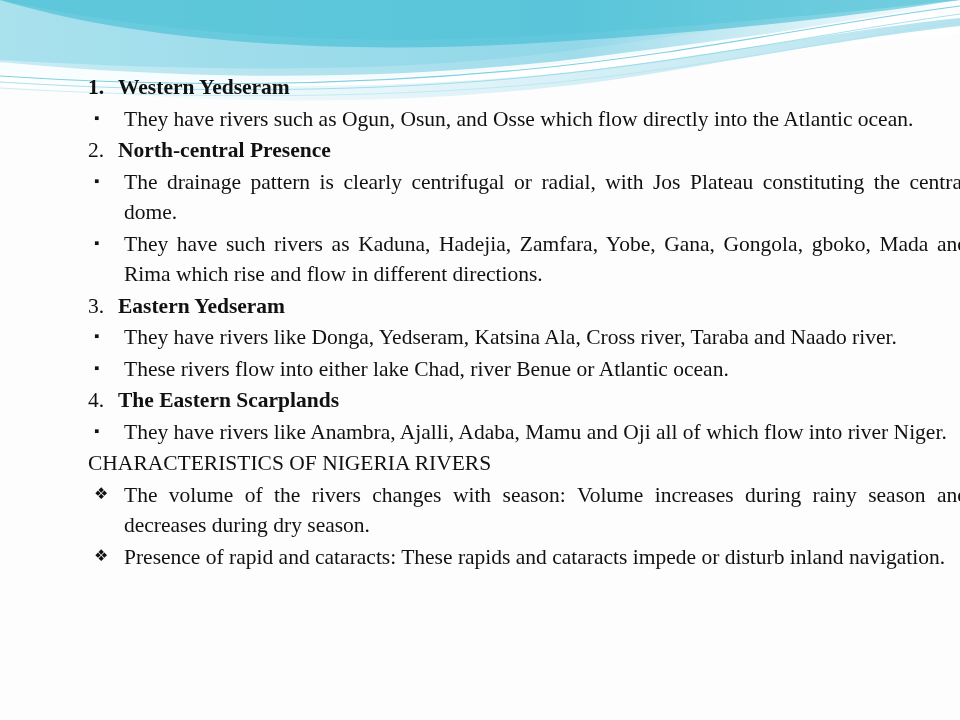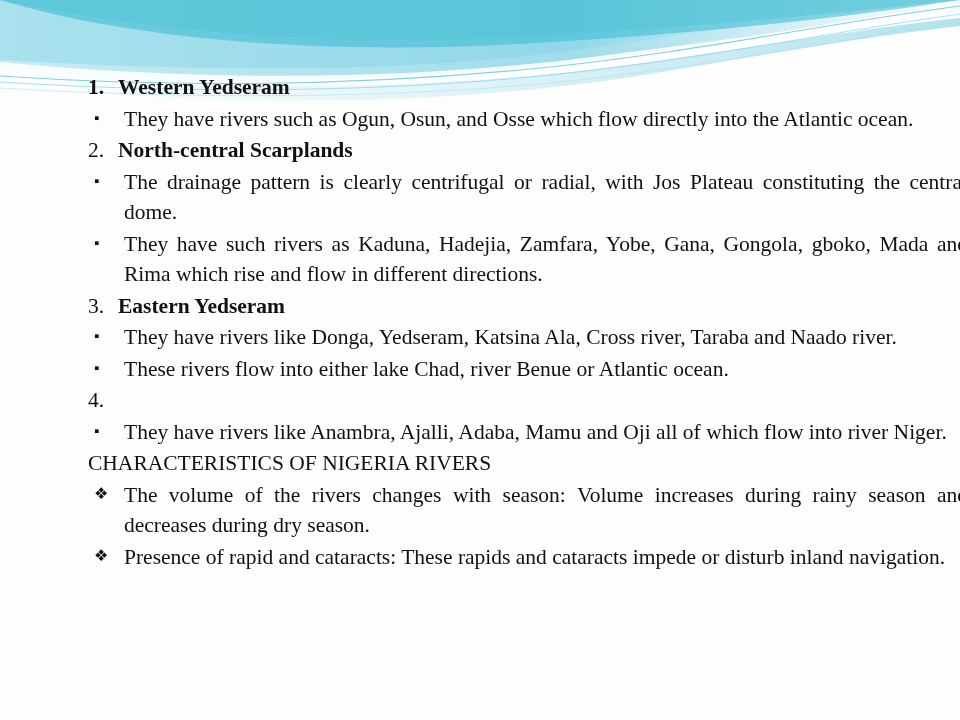--- a/index.html
+++ b/index.html
@@ -126,21 +126,21 @@
       <span class="htext">Western Yedseram</span>
     </div>
 
     <div class="line bullet-item">
       <span class="bsym">▪</span>
       <span class="btext">They have rivers such as Ogun, Osun,  and Osse  which flow directly into the Atlantic ocean.</span>
     </div>
 
     <div class="line num-item">
       <span class="num plain">2.</span>
-      <span class="htext">North-central Scarplands</span>
+      <span class="htext">North-central Presence</span>
     </div>
 
     <div class="line bullet-item">
       <span class="bsym">▪</span>
       <span class="btext">The drainage pattern is clearly centrifugal or radial, with Jos Plateau constituting the central dome.</span>
     </div>
 
     <div class="line bullet-item">
       <span class="bsym">▪</span>
       <span class="btext">They have such rivers as Kaduna, Hadejia, Zamfara, Yobe, Gana, Gongola, gboko, Mada and Rima which rise and flow in different directions.</span>
@@ -156,20 +156,21 @@
       <span class="btext">They have rivers like Donga, Yedseram, Katsina Ala, Cross river, Taraba and Naado river.</span>
     </div>
 
     <div class="line bullet-item">
       <span class="bsym">▪</span>
       <span class="btext nojust">These rivers  flow into either lake Chad, river Benue or Atlantic ocean.</span>
     </div>
 
     <div class="line num-item">
       <span class="num plain">4.</span>
+      <span class="htext">The Eastern Scarplands</span>
     </div>
 
     <div class="line bullet-item">
       <span class="bsym">▪</span>
       <span class="btext">They have rivers like Anambra, Ajalli, Adaba, Mamu and Oji all of which flow into river Niger.</span>
     </div>
 
     <div class="line plain-line">CHARACTERISTICS OF NIGERIA RIVERS</div>
 
     <div class="line bullet-item">

